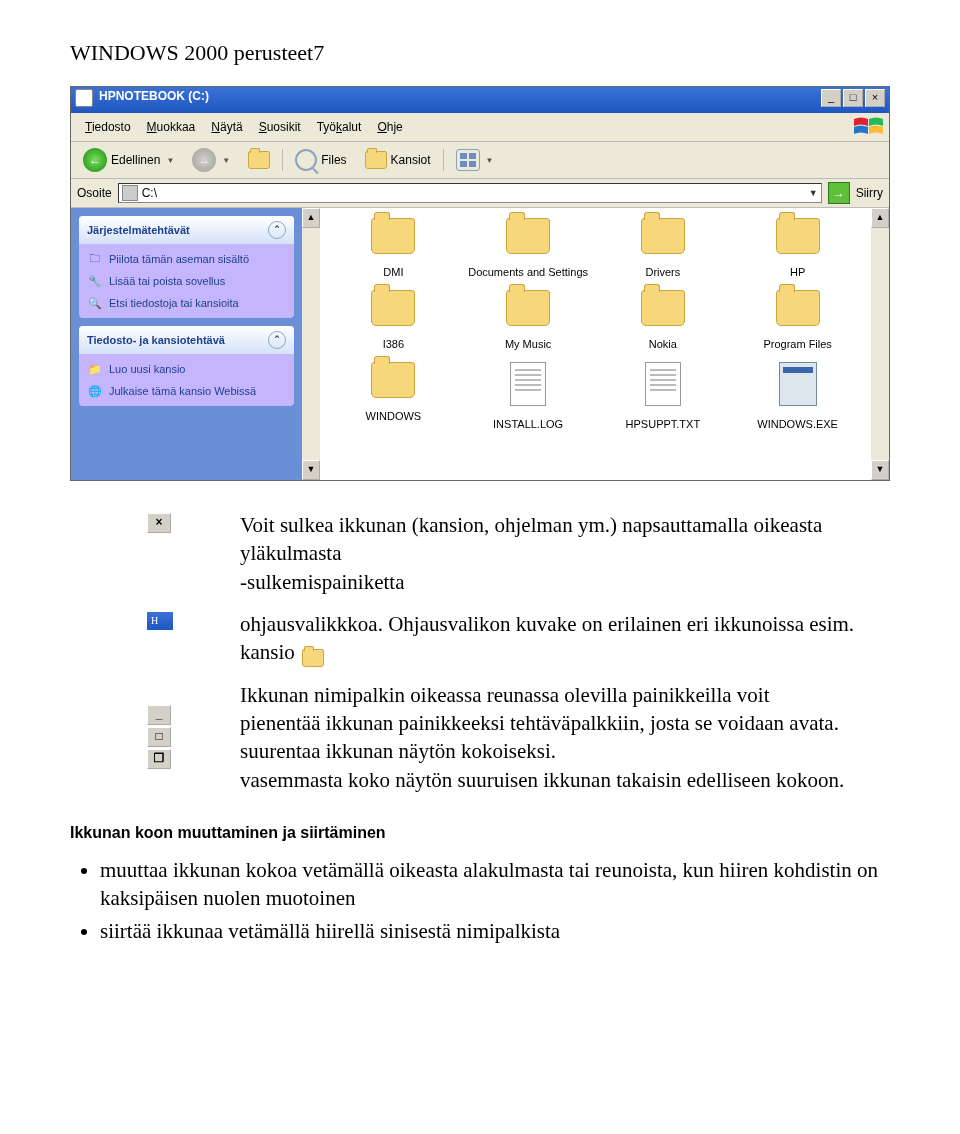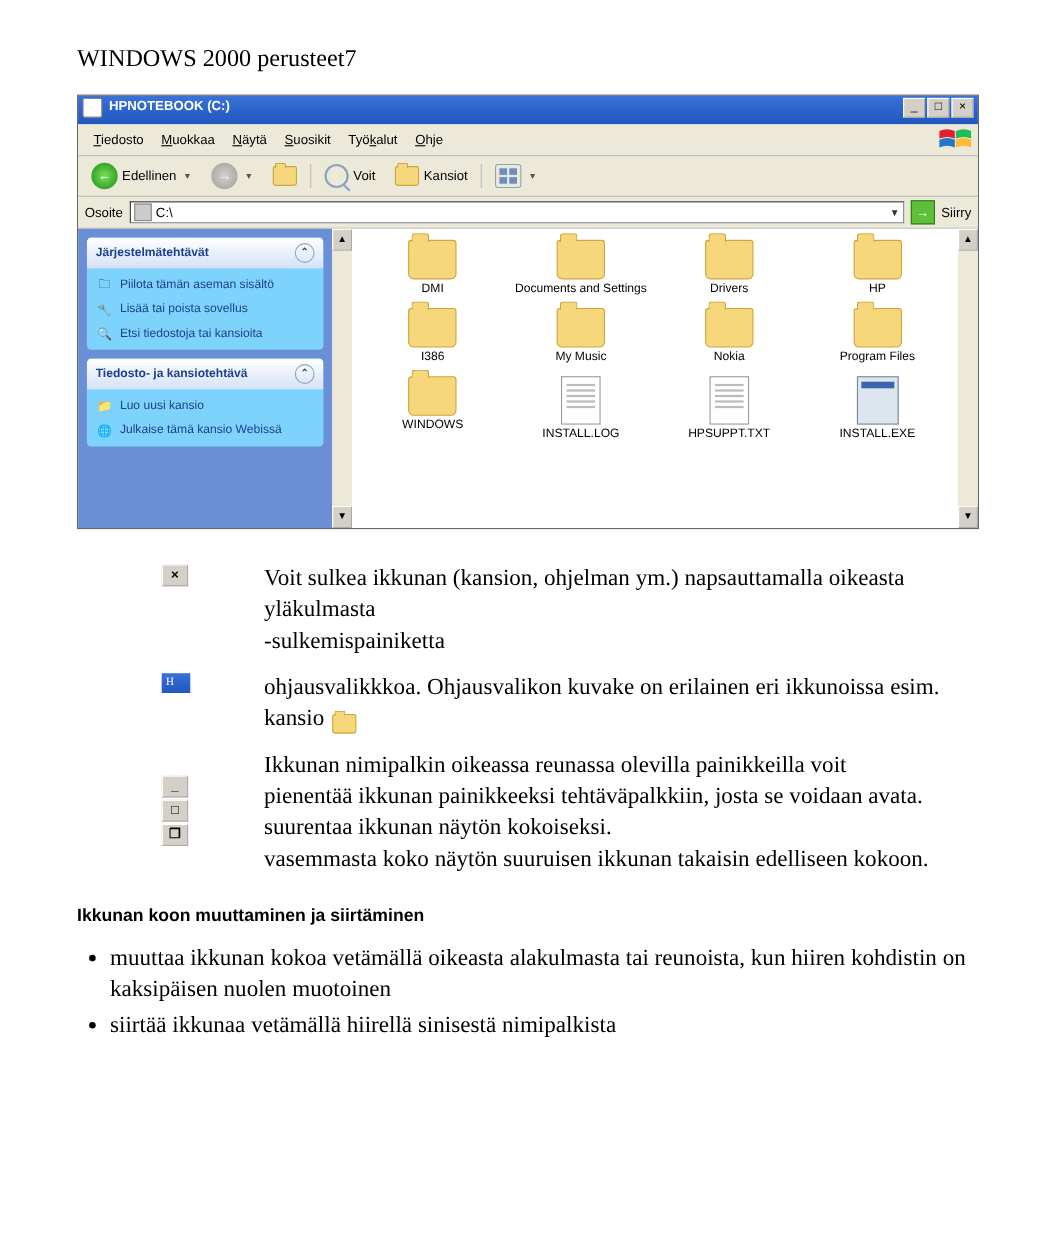--- a/index.html
+++ b/index.html
@@ -28,29 +28,29 @@
   .vbtn{width:24px;height:22px;border:1px solid #8aa3c0;border-radius:3px;display:grid;grid-template-columns:1fr 1fr;grid-template-rows:1fr 1fr;gap:2px;padding:3px;box-sizing:border-box}
   .vbtn span{background:#6b8fc2}
   
   .abar{display:flex;align-items:center;gap:6px;padding:3px 6px;background:#ece9d8;border-bottom:1px solid #bbb}
   .afield{flex:1;background:#fff;border:1px inset #888;display:flex;align-items:center;padding:1px 3px;gap:4px}
   .dsk{width:14px;height:14px;background:#ccc;border:1px solid #888}
   .gobtn{width:20px;height:20px;background:#5fbf3a;border:1px solid #2e7a18;display:flex;align-items:center;justify-content:center;color:#fff;font-weight:bold}
   
   .content{display:flex;background:#fff;height:272px}
   .side{width:215px;background:#6b8fd6;padding:8px;display:flex;flex-direction:column;gap:8px;overflow:hidden}
-  .sbox{background:#7dd3fc;border-radius:4px;overflow:hidden}
+  .sbox{background:#c4b5fd;border-radius:4px;overflow:hidden}
   .sbox-h{background:linear-gradient(#fff,#d4e1f7);color:#1e3f8f;font-weight:bold;padding:5px 8px;font-size:11px;display:flex;justify-content:space-between;align-items:center}
   .sbox-h .chev{width:16px;height:16px;border:1px solid #8ab;border-radius:50%;font-size:9px;line-height:14px;text-align:center}
   .sbox-b{padding:4px 8px}
   .sline{display:flex;align-items:center;gap:6px;padding:3px 0;color:#1e3f8f;font-size:11px;cursor:pointer}
   .sic{width:16px;height:16px;display:flex;align-items:center;justify-content:center}
   .main{flex:1;padding:10px;overflow:hidden}
   .grid{display:grid;grid-template-columns:repeat(4,1fr);gap-row:12px;row-gap:12px;column-gap:8px;text-align:center}
-  .cell{display:flex;flex-direction:column;align-items:center;gap:2px;font-size:11px}
+  .cell{display:flex;flex-direction:column;align-items:center;gap:12px;font-size:11px}
   .bigfld{width:42px;height:34px;background:#f7d77c;border:1px solid #cba63c;border-radius:3px 3px 5px 5px;position:relative}
   .bigfld::before{content:"";position:absolute;top:-7px;left:2px;width:14px;height:7px;background:#f7d77c;border:1px solid #cba63c;border-bottom:none;border-radius:3px 3px 0 0}
   .docico{width:34px;height:42px;background:#fff;border:1px solid #999;position:relative}
   .docico::after{content:"";position:absolute;left:4px;right:4px;top:6px;height:2px;background:#bbb;box-shadow:0 5px 0 #bbb,0 10px 0 #bbb,0 15px 0 #bbb,0 20px 0 #bbb}
   .exeico{width:36px;height:42px;background:#dde6ef;border:1px solid #789;position:relative}
   .exeico::before{content:"";position:absolute;left:3px;right:3px;top:4px;height:6px;background:#3a66b0}
   .vsb{width:18px;background:#ece9d8;display:flex;flex-direction:column}
   .sbtn{height:18px;background:#d4d0c8;border:1px outset #fff;font-size:9px;text-align:center;line-height:16px}
   .strack{flex:1;background:#ece9d8}
 
@@ -108,21 +108,21 @@
       <div class="tbtn">
           <div class="grn" style="filter:grayscale(1) opacity(.6)">→</div>
           <span class="tbdd">▼</span>
         </div>
       <div class="tbtn">
           <div class="fld"></div>
         </div>
       <div style="width:1px;height:22px;background:#bbb"></div>
       <div class="tbtn">
           <div class="mag"></div>
-          <span>Voit</span>
+          <span>Files</span>
         </div>
       <div class="tbtn">
           <div class="fld"></div>
           <span>Kansiot</span>
         </div>
       <div style="width:1px;height:22px;background:#bbb"></div>
       <div class="tbtn">
           <div class="vbtn">
             <span></span>
             <span></span>
@@ -227,21 +227,21 @@
             <div class="cell">
               <div class="docico"></div>
               <div>INSTALL.LOG</div>
             </div>
             <div class="cell">
               <div class="docico"></div>
               <div>HPSUPPT.TXT</div>
             </div>
             <div class="cell">
               <div class="exeico"></div>
-              <div>INSTALL.EXE</div>
+              <div>WINDOWS.EXE</div>
             </div>
           </div>
       </div>
       <div class="vsb">
           <div class="sbtn">▲</div>
           <div class="strack"></div>
           <div class="sbtn">▼</div>
         </div>
     </div>
   </div>

